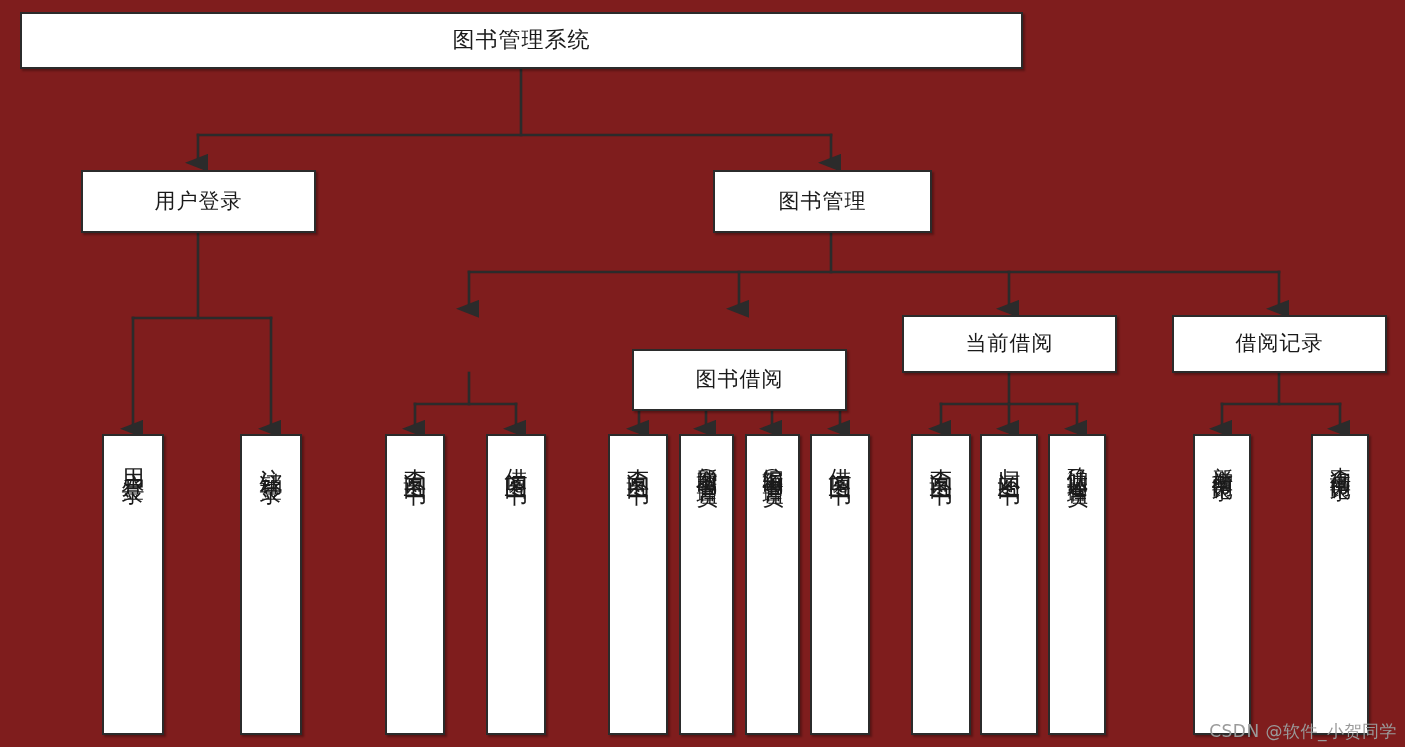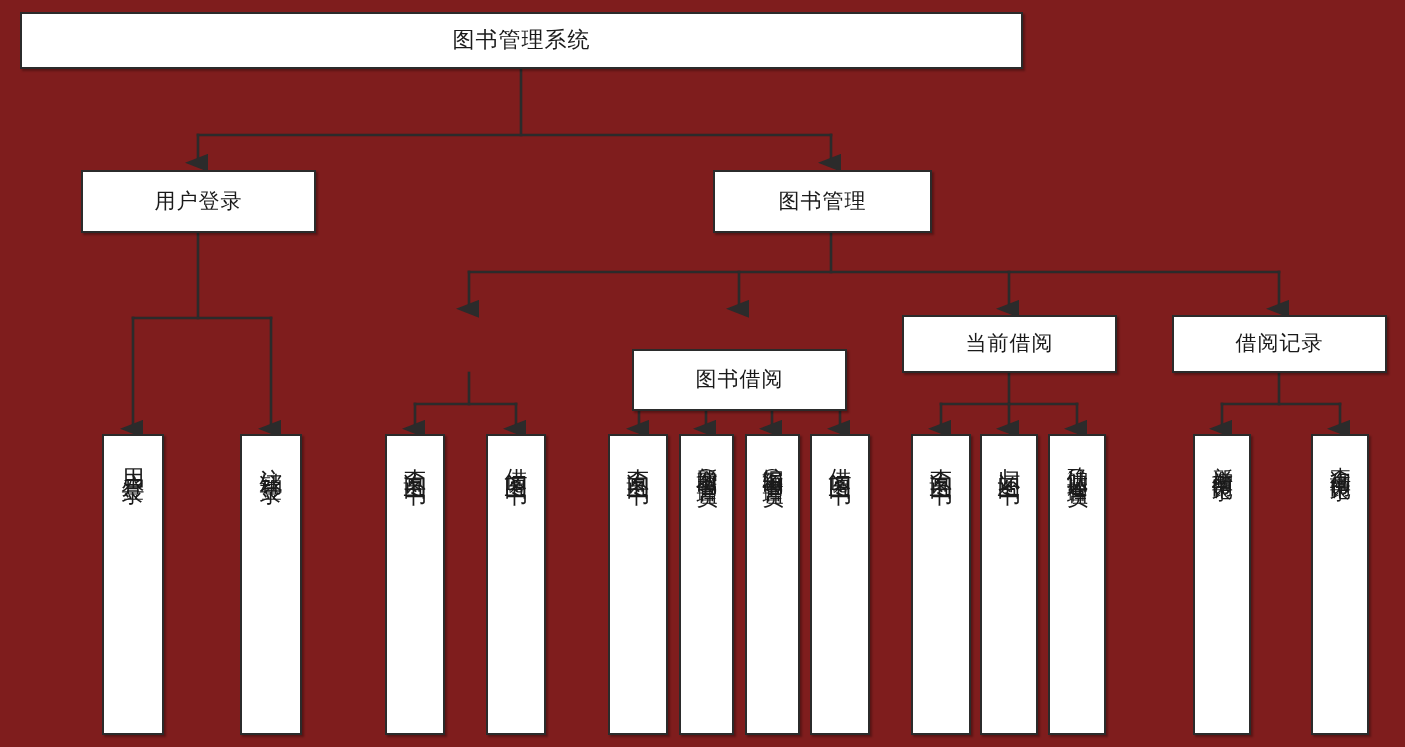--- a/index.html
+++ b/index.html
@@ -195,14 +195,15 @@
     <span class="label">确认归还（管理员）</span>
   </div>
 
   <div class="node v narrow" style="left:1193px; top:434px; width:58px; height:301px;">
     <span class="label">新增借阅记录</span>
   </div>
   <div class="node v narrow" style="left:1311px; top:434px; width:58px; height:301px;">
     <span class="label">查询借阅记录</span>
   </div>
 
+  <div id="watermark">CSDN @软件_小贺同学</div>
 
 </div>
 
 </body></html>

